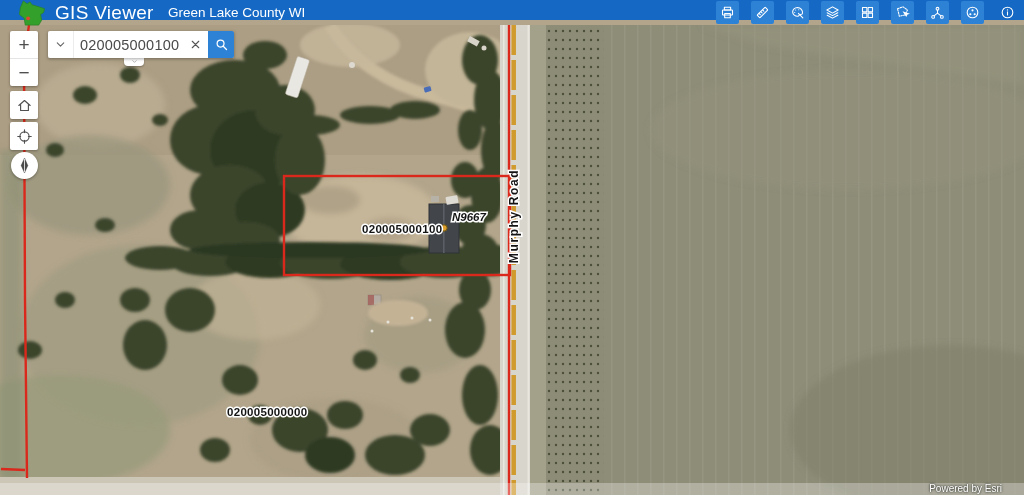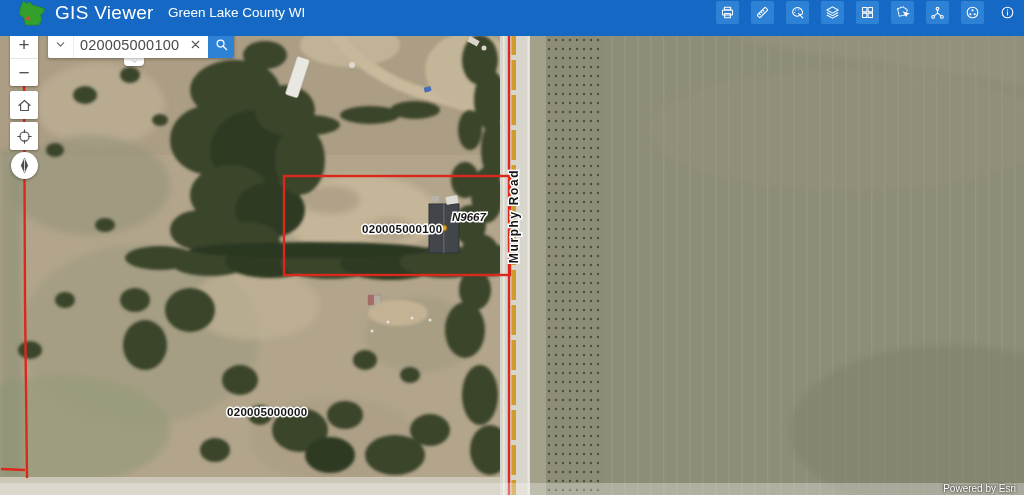--- a/index.html
+++ b/index.html
@@ -1,20 +1,20 @@
 <!DOCTYPE html>
 <html><head>
 <meta charset="utf-8">
 <style>
   html,body{margin:0;padding:0;background:#222;}
   .stage{position:relative;width:1024px;height:495px;overflow:hidden;
          font-family:"Liberation Sans",sans-serif;background:#b2a58b;}
 
   
-  .header{position:absolute;top:0;left:0;width:1024px;height:36px;
+  .header{position:absolute;top:0;left:0;width:1024px;height:20px;
           background:#1568c3;display:flex;align-items:center;z-index:30;}
   .logo{position:absolute;left:14px;top:0;width:34px;height:27px;}
   .app-title{position:absolute;left:55px;top:0;height:25px;line-height:25px;
              color:#fff;font-size:19px;letter-spacing:.3px;white-space:nowrap;}
   .app-sub{position:absolute;left:168px;top:0;height:25px;line-height:26px;
            color:#ffffff;font-size:13.5px;white-space:nowrap;}
   .toolbar{position:absolute;right:5px;top:1px;display:flex;gap:12px;}
   .tbtn{width:23px;height:23px;border:none;border-radius:2px;background:#2e82d6;
         display:flex;align-items:center;justify-content:center;padding:0;cursor:pointer;}
   .tbtn.flat{background:transparent;}
@@ -56,21 +56,21 @@
 
   
   .map{position:absolute;left:0;top:25px;width:1024px;height:470px;z-index:1;}
   .map svg{display:block;}
   text.maplabel{font-family:"Liberation Sans",sans-serif;font-weight:bold;fill:#141414;
                 stroke:#fff;stroke-width:3px;paint-order:stroke;}
 
   
   .attrib{position:absolute;left:0;bottom:0;width:1024px;height:12px;z-index:20;
           background:rgba(255,255,255,.30);color:#fff;font-size:10px;line-height:12px;
-          text-align:right;padding-right:8px;box-sizing:border-box;
+          text-align:right;padding-right:22px;box-sizing:border-box;
           text-shadow:0 0 2px rgba(0,0,0,.7),0 0 3px rgba(0,0,0,.5);}
 </style>
 </head>
 <body>
 
 <div class="stage">
 
   <div class="map">
     <svg width="1024" height="470" viewBox="0 25 1024 470">
       <defs>

